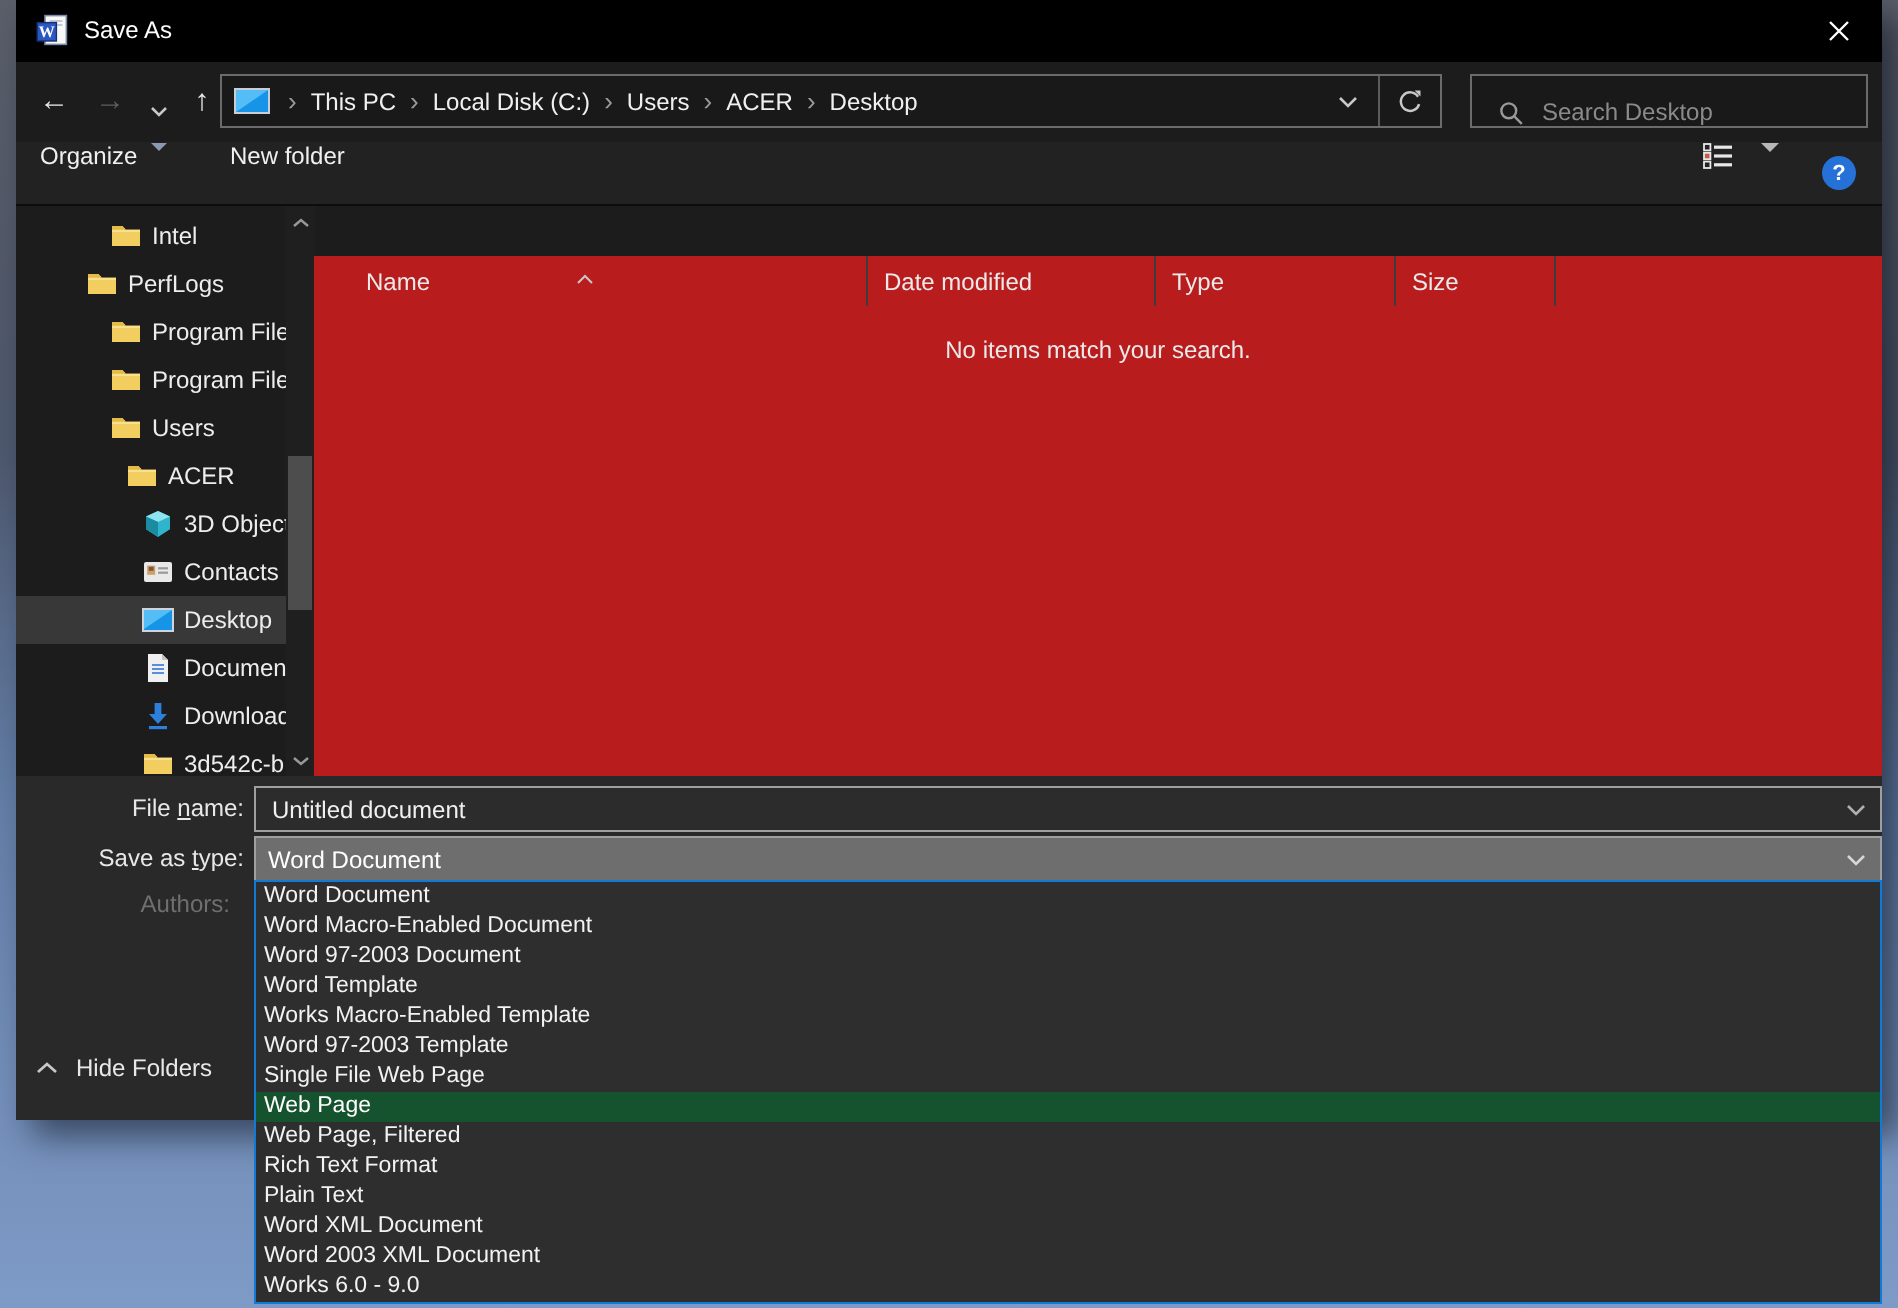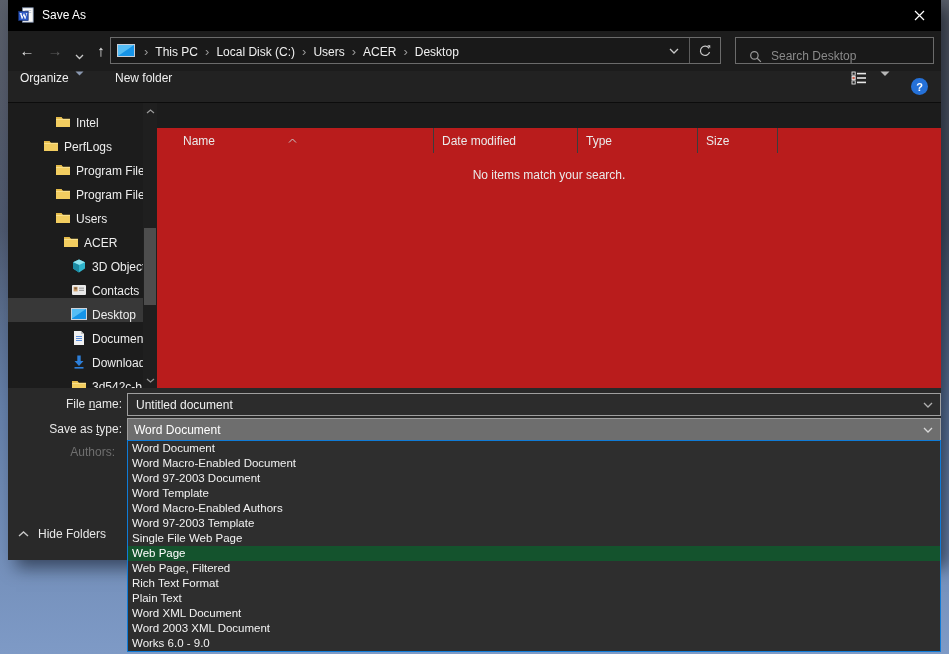--- a/index.html
+++ b/index.html
@@ -29,21 +29,21 @@
   .search-icon{margin:0 9px 0 13px;display:flex;}
   .search-placeholder{color:#8a8a8a;font-size:12px;}
   
   .toolbar{position:absolute;left:0;top:71px;right:0;height:32px;background:#222;border-bottom:1px solid #0c0c0c;box-sizing:border-box;}
   .tool-item{position:absolute;top:0;height:31px;display:flex;gap:6px;color:#f0f0f0;font-size:12px;}
   .tool-organize{left:12px}.tool-newfolder{left:107px}.tool-view{left:843px}.tool-viewchev{left:872px}
   .help-btn{position:absolute;left:903px;top:7px;width:17px;height:17px;border-radius:50%;background:#2571d8;color:#fff;font-size:11px;font-weight:bold;display:flex;align-items:center;justify-content:center;}
   
   .sidebar{position:absolute;left:0;top:103px;width:149px;height:285px;background:#1c1c1c;overflow:hidden;}
   .tree{padding-top:3px;}
-  .tree-row{height:24px;display:flex;align-items:flex-end;gap:5px;width:140px;box-sizing:border-box;overflow:hidden;white-space:nowrap;}
+  .tree-row{height:24px;display:flex;align-items:center;gap:5px;width:140px;box-sizing:border-box;overflow:hidden;white-space:nowrap;}
   .tree-row.selected{background:#383838;width:149px;}
   .tree-row svg{flex:0 0 auto;}
   .tree-label{color:#ededed;font-size:12px;}
   .scrollbar{position:absolute;left:135px;top:0;width:14px;height:285px;background:#1f1f1f;}
   .scroll-btn{position:absolute;left:0;width:14px;height:14px;display:flex;align-items:center;justify-content:center;}
   .scroll-btn.up{top:1px}.scroll-btn.down{bottom:1px}
   .scroll-thumb{position:absolute;left:1px;top:125px;width:12px;height:77px;background:#4d4d4d;}
   
   .main{position:absolute;left:149px;top:103px;right:0;height:285px;background:#b91c1c;margin-top:25px;}
   .header-row{position:absolute;left:0;top:0;height:25px;display:flex;}
@@ -365,21 +365,21 @@
         <span>Hide Folders</span>
       </div>
     </div>
   </div>
 
   <div class="type-list" id="typelist">
       <div class="type-option">Word Document</div>
       <div class="type-option">Word Macro-Enabled Document</div>
       <div class="type-option">Word 97-2003 Document</div>
       <div class="type-option">Word Template</div>
-      <div class="type-option">Word Macro-Enabled Authors</div>
+      <div class="type-option">Works Macro-Enabled Template</div>
       <div class="type-option">Word 97-2003 Template</div>
       <div class="type-option">Single File Web Page</div>
       <div class="type-option selected">Web Page</div>
       <div class="type-option">Web Page, Filtered</div>
       <div class="type-option">Rich Text Format</div>
       <div class="type-option">Plain Text</div>
       <div class="type-option">Word XML Document</div>
       <div class="type-option">Word 2003 XML Document</div>
       <div class="type-option">Works 6.0 - 9.0</div>
     </div>

